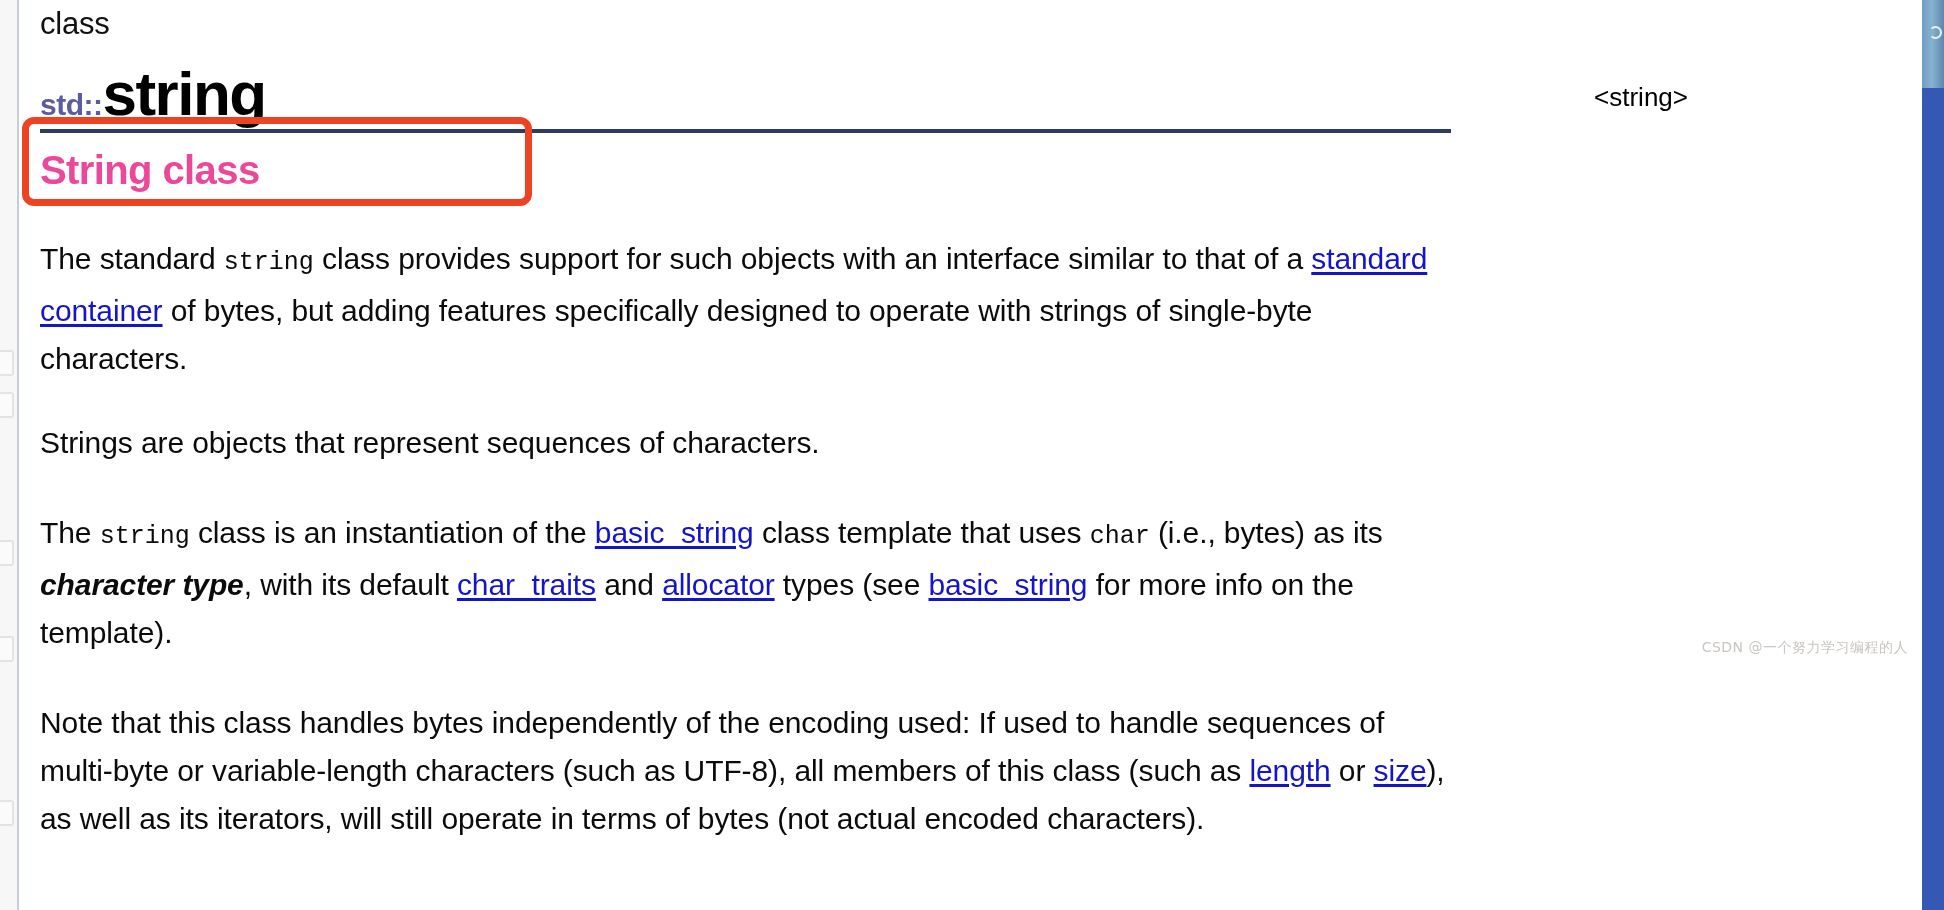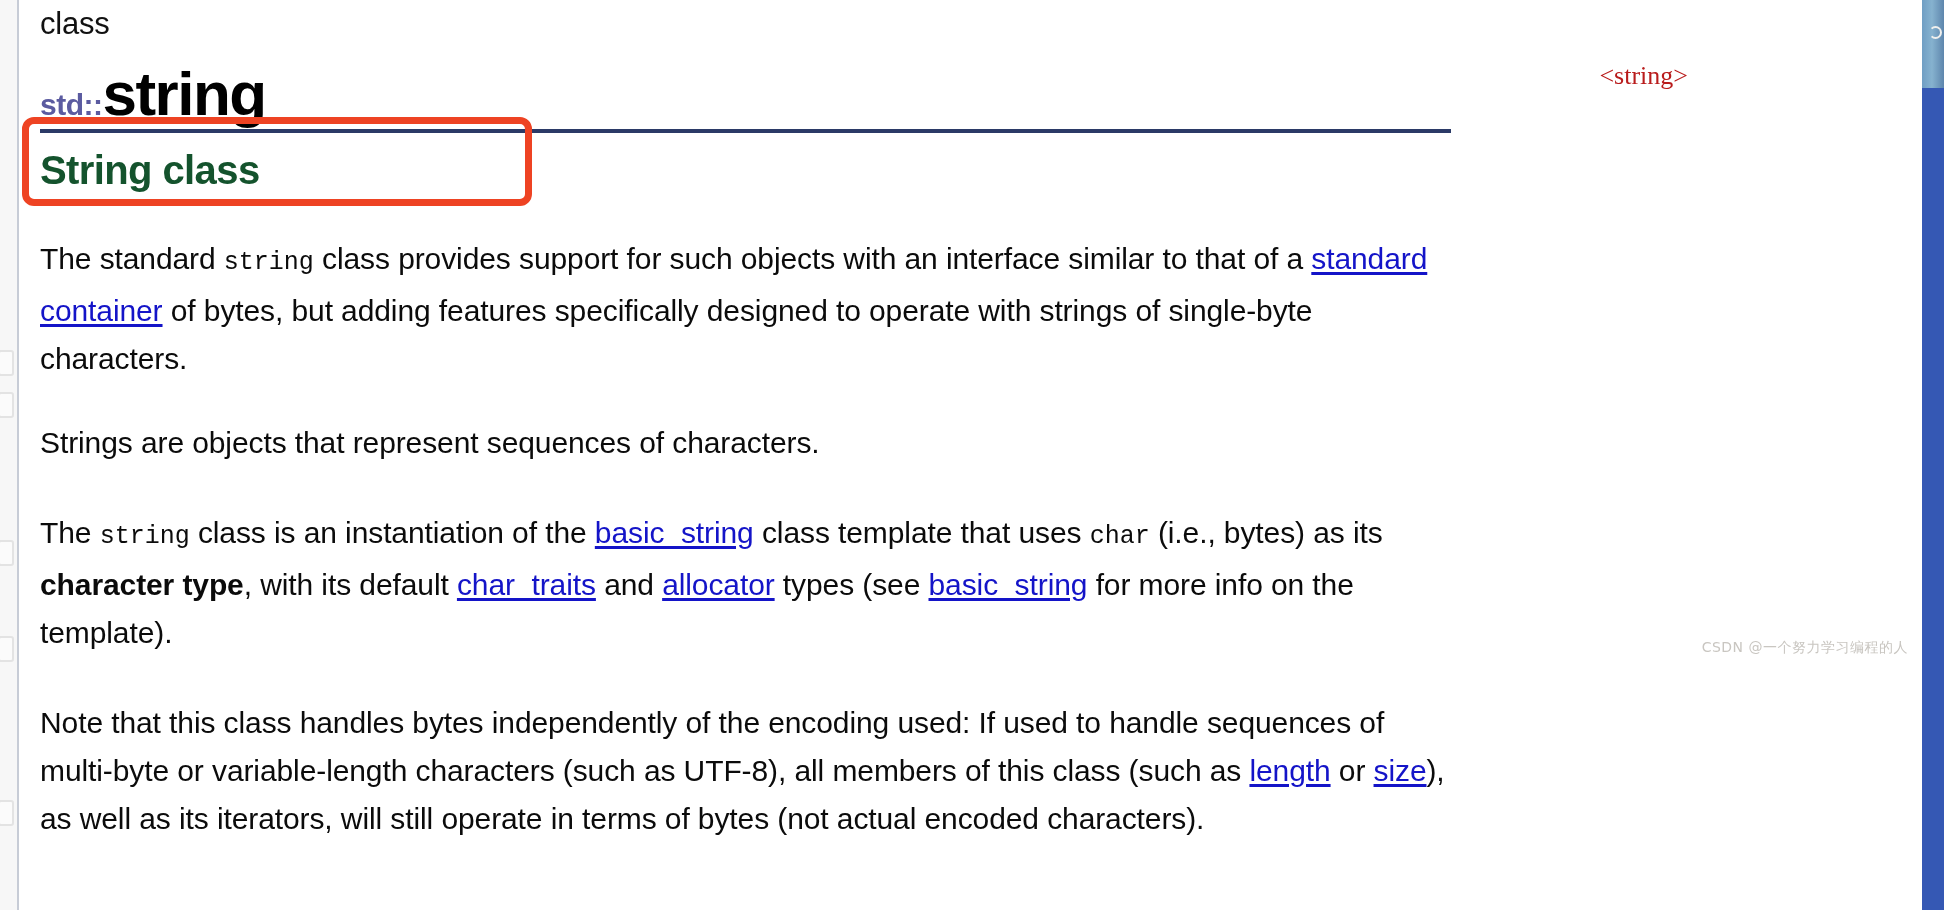--- a/index.html
+++ b/index.html
@@ -104,24 +104,24 @@
   }
   .title-left {
     position: absolute;
     left: 0; bottom: 0;
     white-space: nowrap;
     line-height: 1;
   }
   .header-include {
     position: absolute;
     right: 232px;
-    bottom: 34px;
-    font-family: Liberation Serif, serif;
+    bottom: 12px;
+    font-family: Liberation Sans, sans-serif;
     font-size: 26px;
-    color: #b91c1c;
+    color: #000000;
     white-space: nowrap;
   }
 
   
   .hrule {
     height: 4px;
     background: #2b3a67;
     width: 1411px;
     margin-top: 4px;
   }
@@ -140,21 +140,21 @@
     white-space: pre;
     line-height: 1.15;
   }
 
   
   h2.section-title {
     margin: 14px 0 0 0;
     font-family: "Liberation Sans Narrow", "Liberation Sans", sans-serif;
     font-size: 40px;
     font-weight: bold;
-    color: #14532d;
+    color: #ec4899;
     letter-spacing: -0.6px;
     line-height: 1.15;
   }
 
   
   p.para {
     margin: 0;
     padding-top: 42px;
     font-family: "Liberation Sans Narrow", "Liberation Sans", sans-serif;
     font-size: 30px;
@@ -171,20 +171,21 @@
     color: #0b0b0b;
     letter-spacing: 0;
   }
   a.doclink {
     color: #1414c8;
     text-decoration: underline;
     text-underline-offset: 3px;
   }
   b.bolditalic {
     font-weight: bold;
+    font-style: italic;
   }
 
   
   #annotation-box {
     position: absolute;
     left: 22px;
     top: 117px;
     width: 510px;
     height: 89px;
     border: 7px solid #ee4323;

